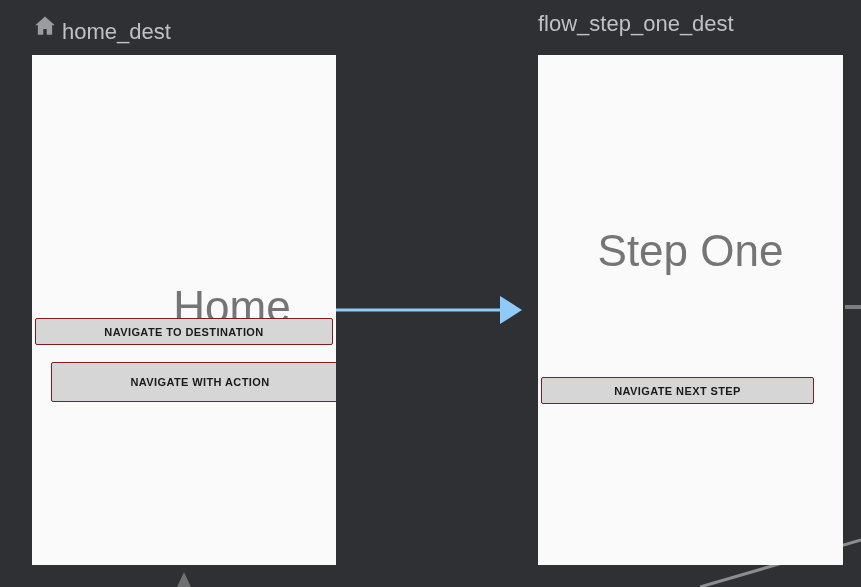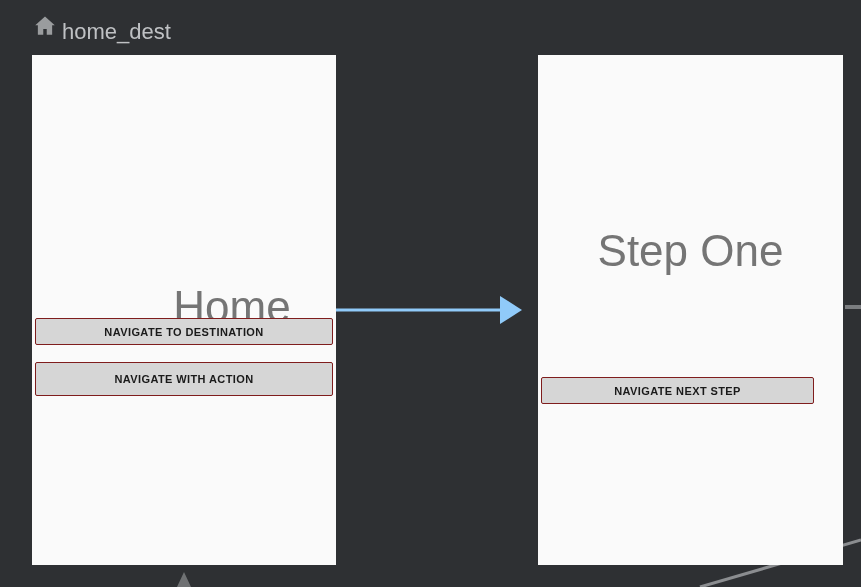--- a/index.html
+++ b/index.html
@@ -72,21 +72,21 @@
     box-sizing: border-box;
     padding: 0;
     font-family: "Liberation Sans", sans-serif;
     cursor: pointer;
     display: flex;
     align-items: center;
     justify-content: center;
     user-select: none;
   }
   #btn-nav-dest   { left: 3px;  top: 263px; width: 298px; height: 27px; }
-  #btn-nav-action { left: 3px;  top: 307px; width: 298px; height: 34px; }
+  #btn-nav-action { left: 19px;  top: 307px; width: 298px; height: 40px; }
   #btn-next-step  { left: 3px;  top: 322px; width: 273px; height: 27px; }
 
   
   svg.overlay {
     position: absolute;
     inset: 0;
     width: 861px;
     height: 587px;
     pointer-events: none;
   }
@@ -121,19 +121,22 @@
     </span>
     <span>home_dest</span>
   </div>
 
   <div class="dest-panel" id="panel-home">
     <div class="screen-title">Home</div>
     <button class="mat-button" id="btn-nav-dest">NAVIGATE TO DESTINATION</button>
     <button class="mat-button" id="btn-nav-action">NAVIGATE WITH ACTION</button>
   </div>
 
+  <div class="dest-label" id="label-flow">
+    <span>flow_step_one_dest</span>
+  </div>
 
   <div class="dest-panel" id="panel-flow">
     <div class="screen-title">Step One</div>
     <button class="mat-button" id="btn-next-step">NAVIGATE NEXT STEP</button>
   </div>
 
 </div>
 
 </body></html>

